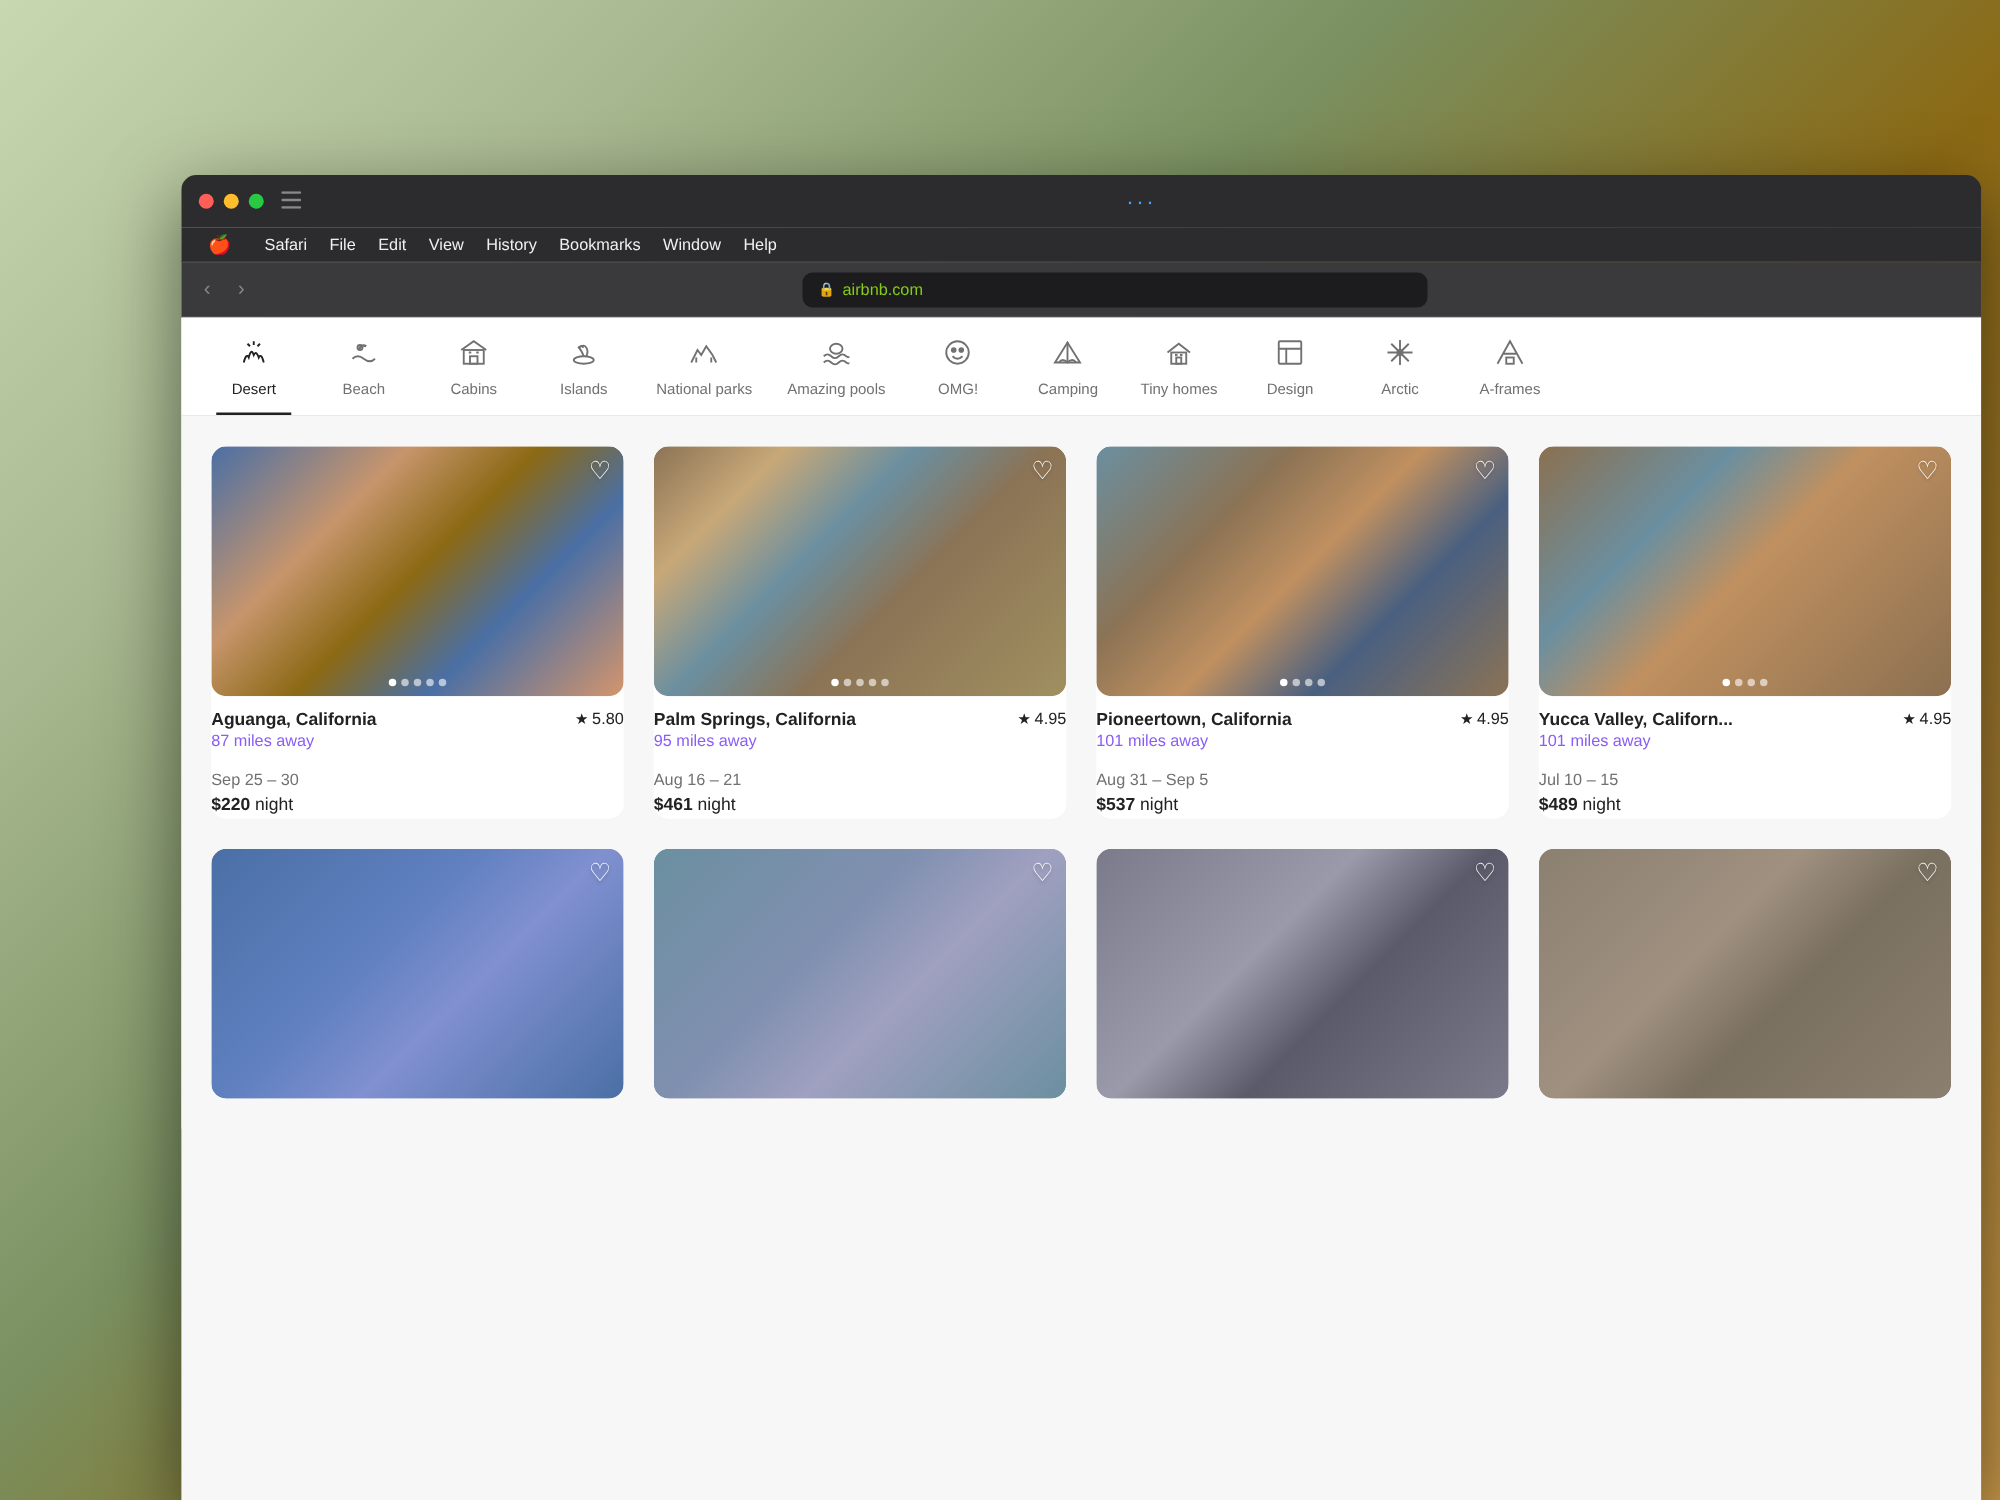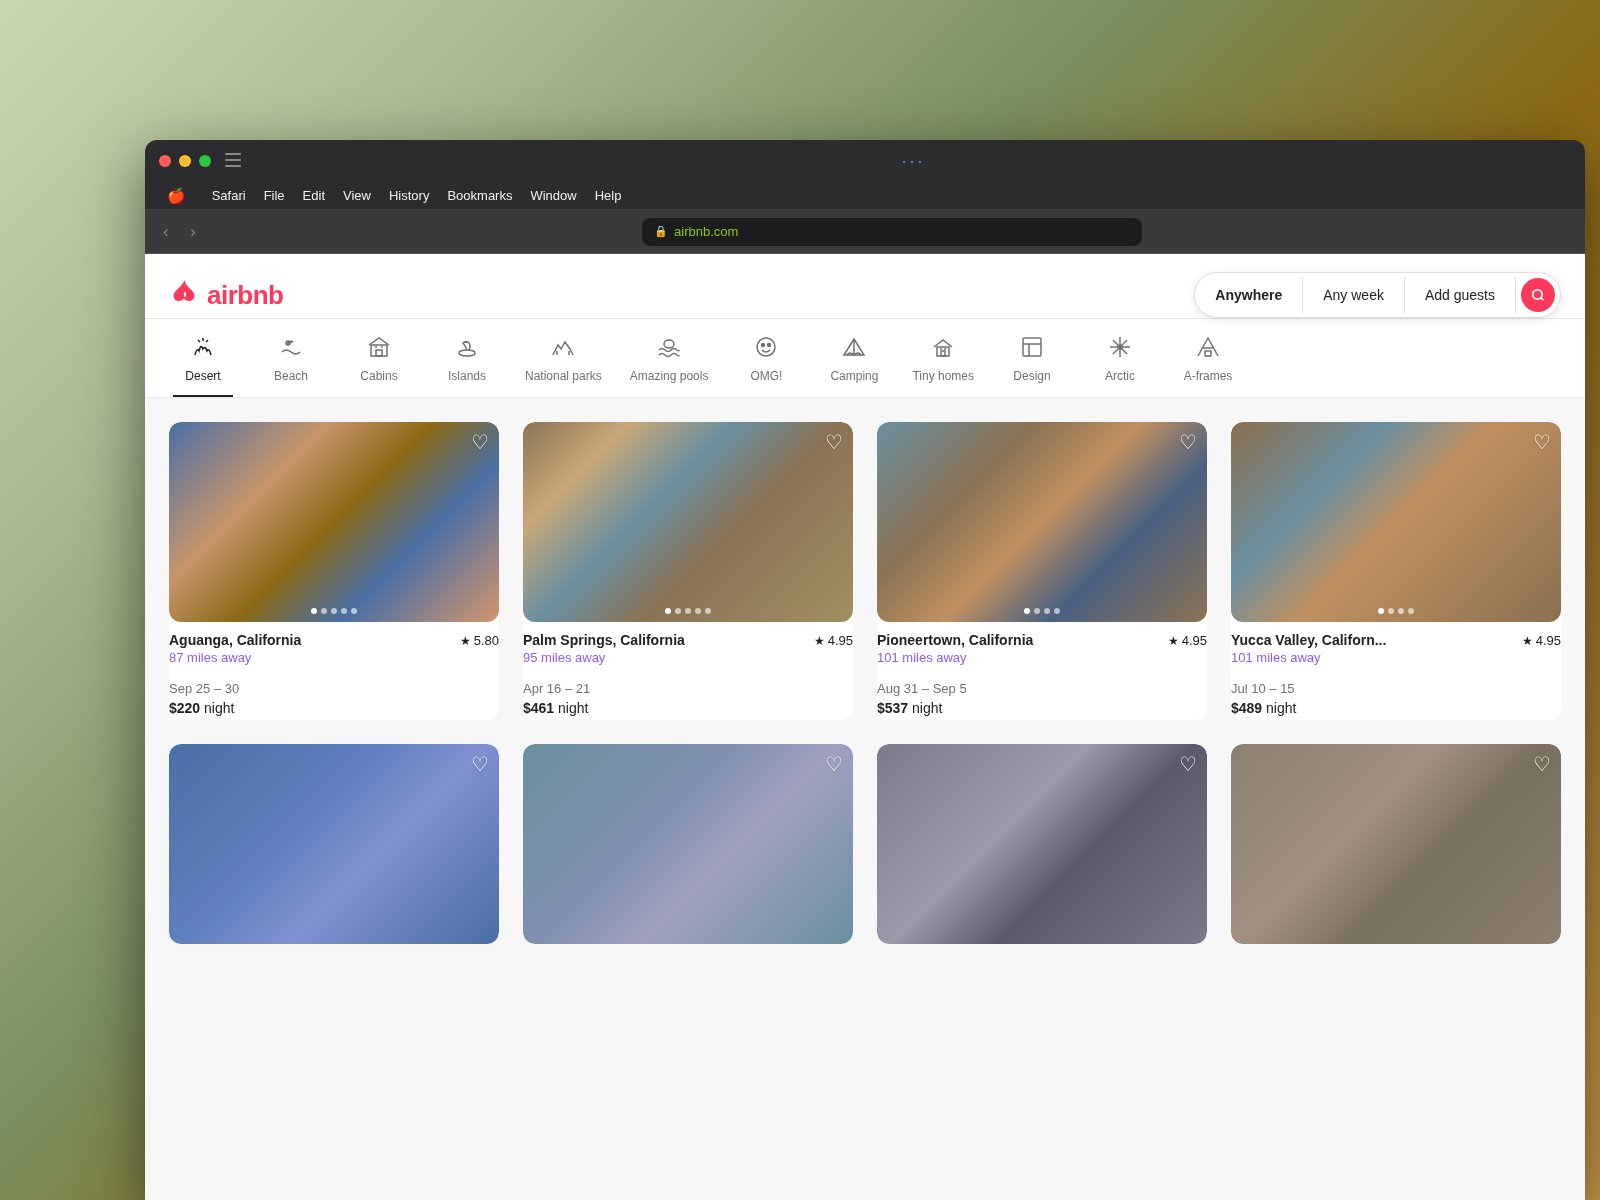--- a/index.html
+++ b/index.html
@@ -300,21 +300,21 @@
       background: rgba(255,255,255,0.6);
     }
     .dot.active { background: white; }
 
     .listing-info {
       padding: 10px 0 4px;
     }
     .listing-title-row {
       display: flex;
       justify-content: space-between;
-      align-items: flex-end;
+      align-items: flex-start;
       margin-bottom: 2px;
     }
     .listing-location {
       font-size: 14px;
       font-weight: 600;
       color: #222;
     }
     .listing-rating {
       display: flex;
       align-items: center;
@@ -389,40 +389,20 @@
     <span class="nav-btn">‹</span>
     <span class="nav-btn">›</span>
     <div class="url-bar">
       <span class="lock-icon">🔒</span>
       <span class="url-text">airbnb.com</span>
     </div>
   </div>
 
   <div class="page-content">
 
-    <div class="airbnb-header">
-      <div class="airbnb-logo">
-        <svg class="airbnb-logo-icon" viewBox="0 0 32 32" fill="#FF385C">
-          <path d="M16 1c-1.8 3.2-4 6-6.5 8.3C7 11.7 4.5 13.5 4.5 16.5c0 3.3 2.5 5.5 5.5 5.5 2.1 0 3.8-1 5-2.5 1.2 1.5 2.9 2.5 5 2.5 3 0 5.5-2.2 5.5-5.5 0-3-2.5-4.8-5-7.2C18 7 15.8 4.2 16 1zm0 17.5c-0.8-1-1.2-2-1.2-3 0-1.5 0.8-2.5 1.2-3 0.4 0.5 1.2 1.5 1.2 3 0 1-0.4 2-1.2 3z"></path>
-        </svg>
-        <span>airbnb</span>
-      </div>
-
-      <div class="search-bar">
-        <button class="search-btn anywhere">Anywhere</button>
-        <button class="search-btn">Any week</button>
-        <button class="search-btn">Add guests</button>
-        <button class="search-submit">
-          <svg width="14" height="14" viewBox="0 0 24 24" fill="none" stroke="white" stroke-width="3">
-            <circle cx="11" cy="11" r="8"></circle>
-            <line x1="21" y1="21" x2="16.65" y2="16.65"></line>
-          </svg>
-        </button>
-      </div>
-    </div>
 
     <div class="category-nav">
 
       <div class="category-item active">
         <span class="category-icon">
           <svg class="cat-svg" viewBox="0 0 24 24" fill="none" stroke="currentColor" stroke-width="1.5">
             <path d="M4 20 Q6 12 8 16 Q10 8 12 14 Q14 10 16 16 Q18 12 20 20"></path>
             <line x1="12" y1="6" x2="12" y2="3"></line>
             <line x1="9" y1="7" x2="7" y2="5"></line>
             <line x1="15" y1="7" x2="17" y2="5"></line>
@@ -604,21 +584,21 @@
         </div>
         <div class="listing-info">
           <div class="listing-title-row">
             <span class="listing-location">Palm Springs, California</span>
             <span class="listing-rating">
               <span class="star">★</span>
               <span>4.95</span>
             </span>
           </div>
           <div class="listing-distance">95 miles away</div>
-          <div class="listing-dates">Apr 16 – 21</div>
+          <div class="listing-dates">Aug 16 – 21</div>
           <div class="listing-price">
             <strong>$461</strong> night
           </div>
         </div>
       </div>
 
       <div class="listing-card">
         <div class="listing-image-container">
           <div class="listing-image img-pioneertown"></div>
           <button class="heart-btn">♡</button>

